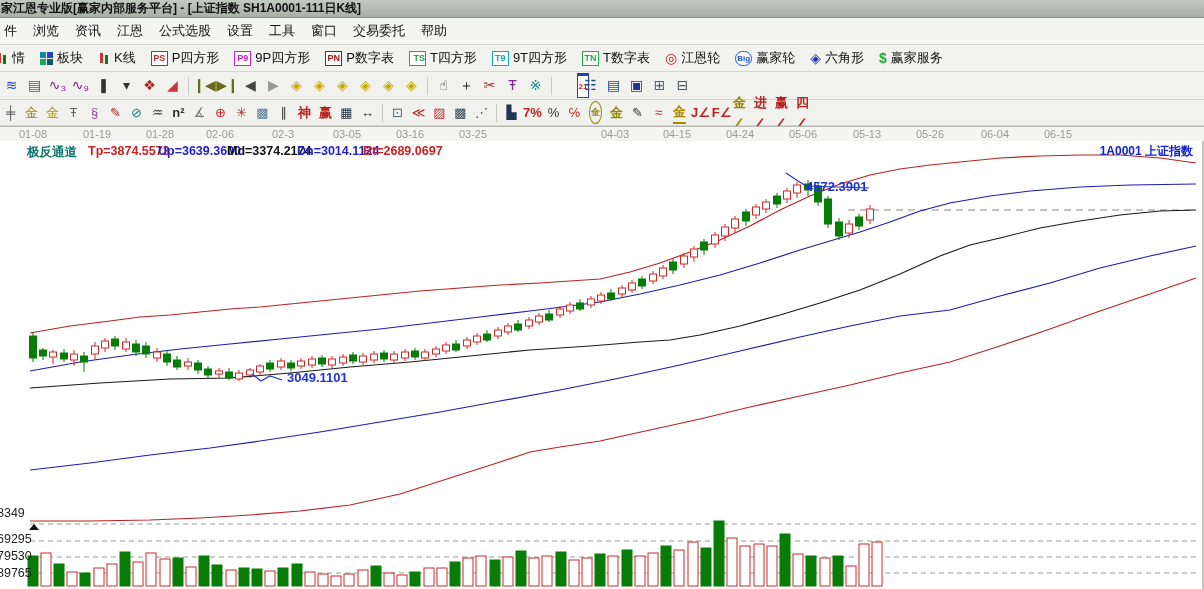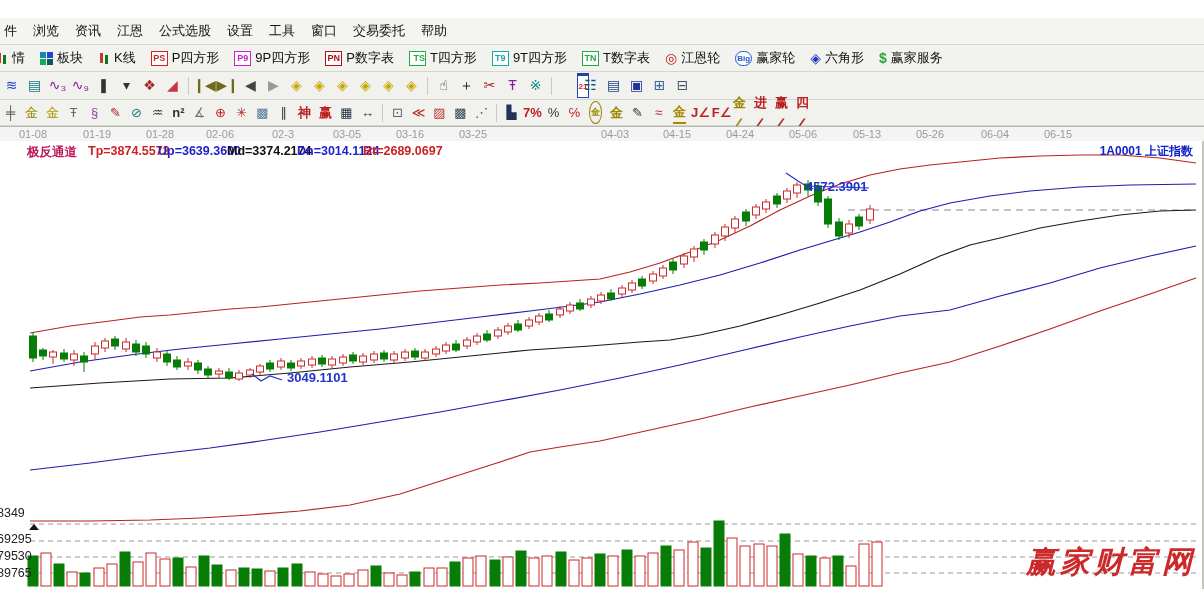--- a/index.html
+++ b/index.html
@@ -55,20 +55,23 @@
   .hdr{position:absolute;top:3px;font-size:12.5px;font-weight:bold;white-space:nowrap;}
   #symlabel{position:absolute;top:2px;right:11px;font-size:12px;font-weight:bold;color:#1122cc;}
   #watermark{position:absolute;right:8px;bottom:6px;font-family:"DejaVu Serif","Liberation Serif",serif;
     font-style:italic;font-weight:bold;font-size:30px;color:#cc2a2a;letter-spacing:4px;}
   .rightedge{position:absolute;right:0;top:141px;width:2px;height:448px;background:#c4c4c0;}
 </style>
 </head>
 <body>
 
 <div id="win">
+  <div class="titlebar">
+    <span>家江恩专业版[赢家内部服务平台] - [上证指数  SH1A0001-111日K线]</span>
+  </div>
   <div class="menubar" id="menubar">
       <span class="mi">件</span>
       <span class="mi">浏览</span>
       <span class="mi">资讯</span>
       <span class="mi">江恩</span>
       <span class="mi">公式选股</span>
       <span class="mi">设置</span>
       <span class="mi">工具</span>
       <span class="mi">窗口</span>
       <span class="mi">交易委托</span>
@@ -601,19 +604,18 @@
         <polyline points="786,173 798,181 806,186 869,188" fill="none" stroke="#2233cc" stroke-width="1.2"></polyline>
         <polyline points="252,374 261,381 270,376 282,380" fill="none" stroke="#2233cc" stroke-width="1.2"></polyline>
         <text x="806" y="191" fill="#2233cc" font-size="13" font-weight="bold" font-family="&quot;Liberation Sans&quot;,sans-serif">4572.3901</text>
         <text x="287" y="382" fill="#2233cc" font-size="13" font-weight="bold" font-family="&quot;Liberation Sans&quot;,sans-serif">3049.1101</text>
         <text x="-3" y="517" fill="#222" font-size="12.5" font-family="&quot;Liberation Sans&quot;,sans-serif">8349</text>
         <text x="-3" y="543" fill="#222" font-size="12.5" font-family="&quot;Liberation Sans&quot;,sans-serif">69295</text>
         <text x="-3" y="560" fill="#222" font-size="12.5" font-family="&quot;Liberation Sans&quot;,sans-serif">79530</text>
         <text x="-3" y="577" fill="#222" font-size="12.5" font-family="&quot;Liberation Sans&quot;,sans-serif">89765</text>
         <path d="M34,524 L39,530 L29,530 Z" fill="#111"></path>
       </svg>
-    <span class="hdr" style="left:27px;color:#be185d;">极反通道</span>
+    <span class="hdr" style="left:27px;color:#0f766e;">极反通道</span>
     <span id="params"><span class="hdr" style="left: 88px; color: rgb(204, 34, 34);">Tp=3874.5573</span><span class="hdr" style="left: 158px; color: rgb(34, 34, 204);">Up=3639.3600</span><span class="hdr" style="left: 227px; color: rgb(17, 17, 17);">Md=3374.2174</span><span class="hdr" style="left: 297px; color: rgb(34, 34, 204);">Dn=3014.1124</span><span class="hdr" style="left: 363px; color: rgb(204, 34, 34);">Bt=2689.0697</span></span>
     <span id="symlabel">1A0001  上证指数</span>
-    <div id="watermark">赢家财富网</div>
   </div>
   <div class="rightedge"></div>
 </div>
 
 </body></html>

